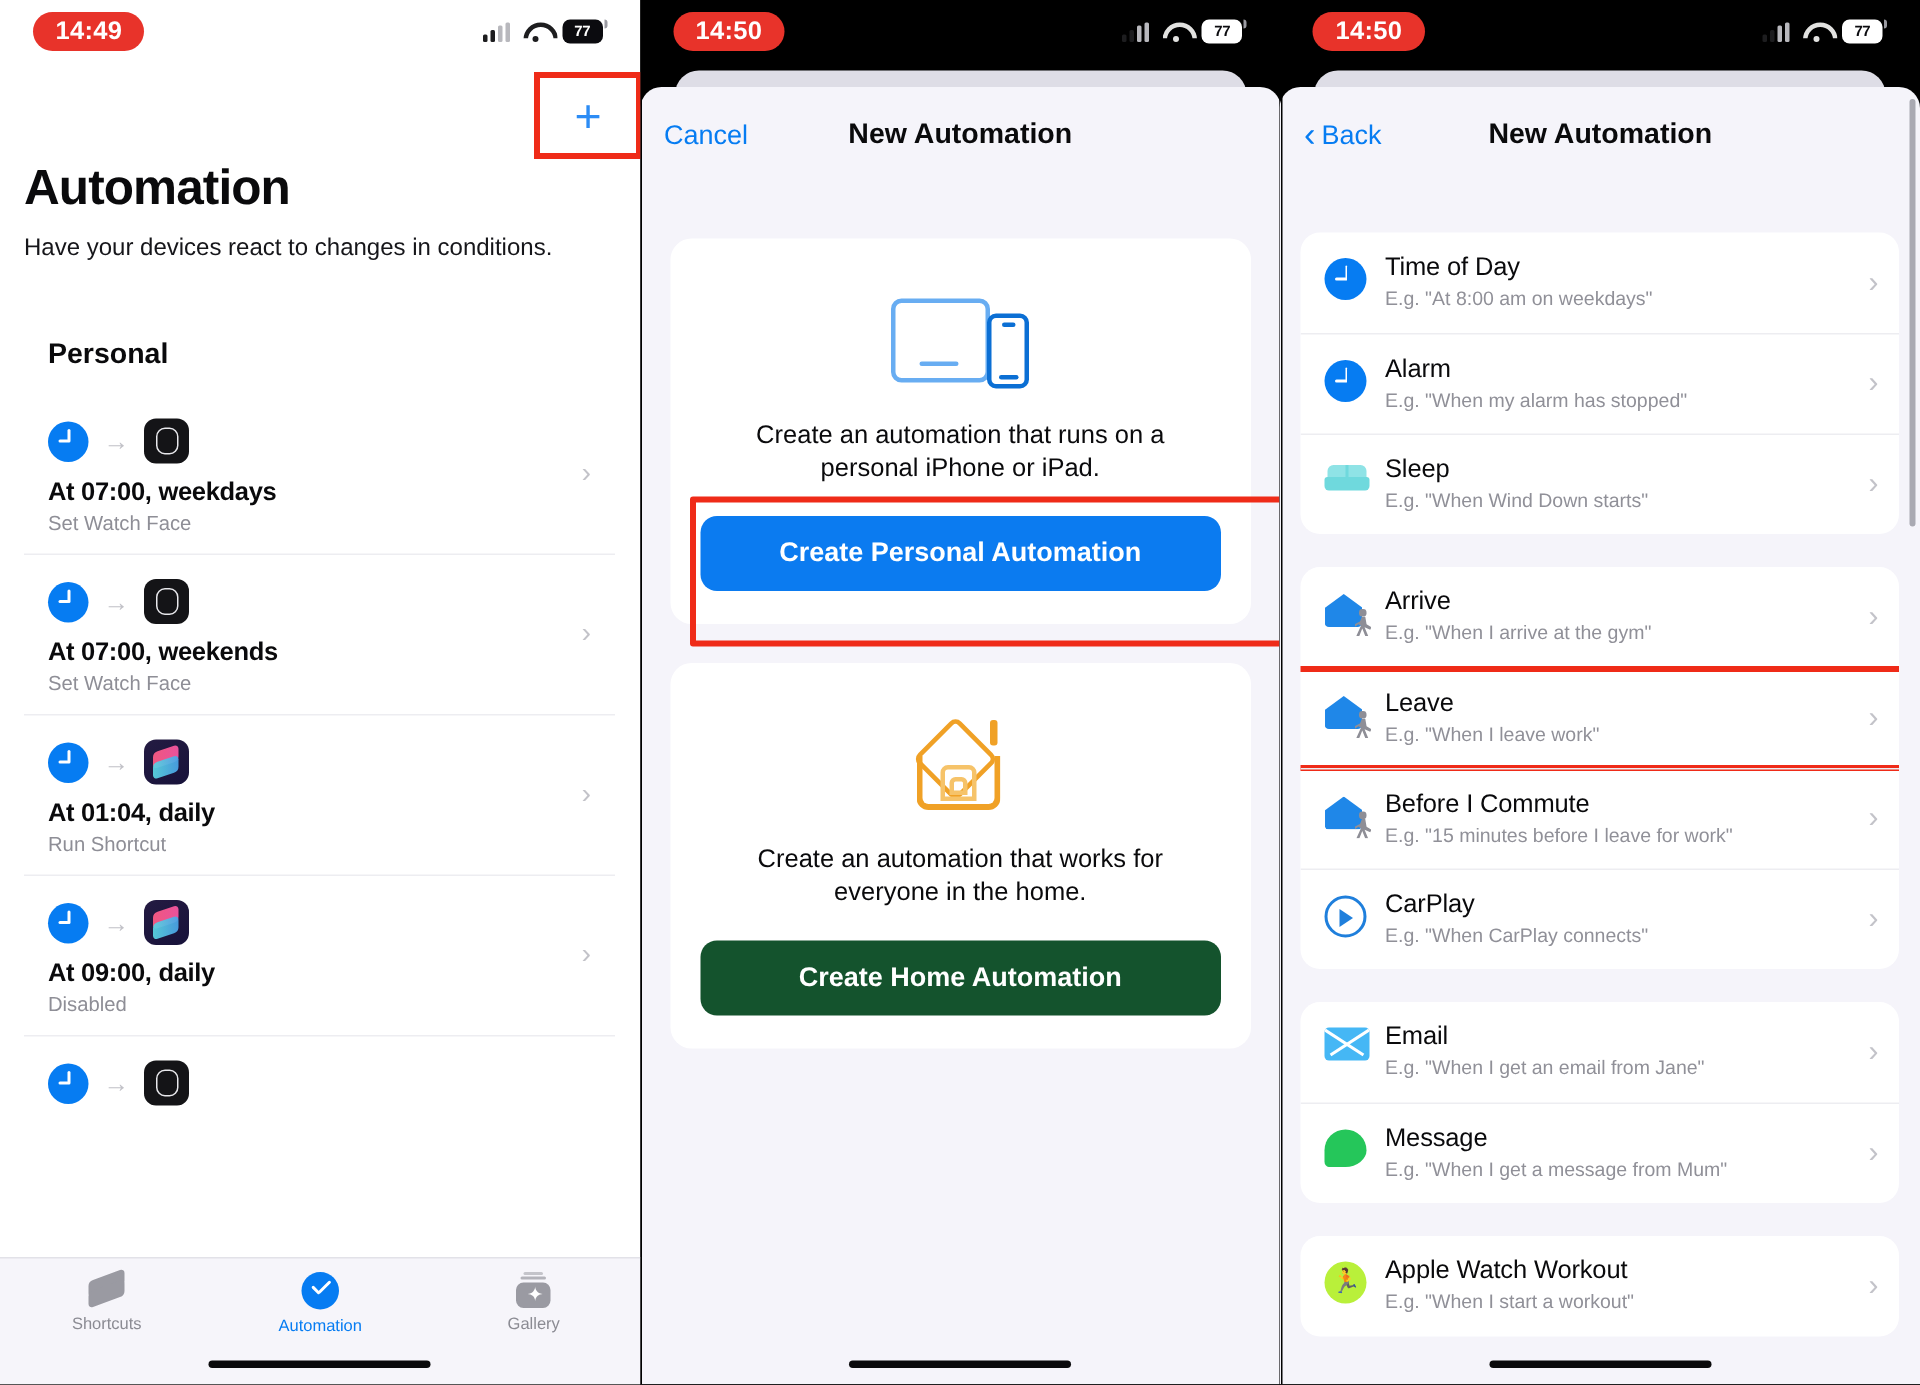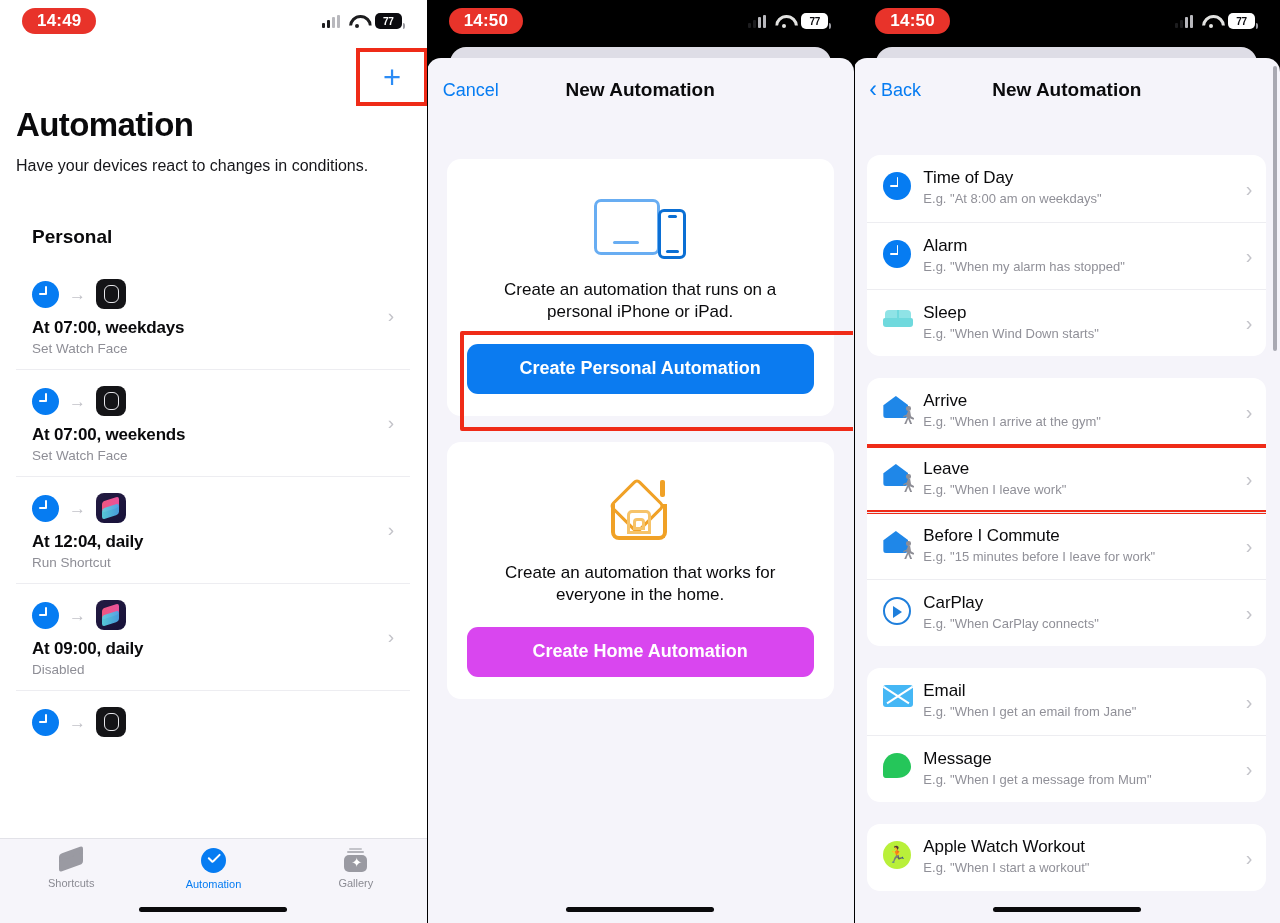--- a/index.html
+++ b/index.html
@@ -34,21 +34,21 @@
   .wifi { width: 17px; height: 13px; position: relative; }
   .wifi::before{
     content:""; position:absolute; left:0; top:0; width:17px; height:17px;
     border:3px solid #1d1d1f; border-radius:50%;
     clip-path: polygon(0 0,100% 0,100% 48%,0 48%);
   }
   .wifi::after{
     content:""; position:absolute; left:6.5px; top:9px; width:4px;height:4px;
     background:#1d1d1f; border-radius:50%;
   }
-  .batt { position: relative; width: 30px; height: 16px; display:flex; align-items:flex-end;}
+  .batt { position: relative; width: 30px; height: 16px; display:flex; align-items:flex-start;}
   .batt .shell{
     width:27px;height:16px;border-radius:5px;background:#0b0b0f;
     display:flex;align-items:center;justify-content:center;
   }
   .batt .shell span{ color:#fff; font-size:10px; font-weight:800; letter-spacing:-.3px;}
   .batt .tip{ width:2px;height:6px;background:#9a9aa1;border-radius:0 2px 2px 0; margin-left:1px;}
 
   
   .plus-btn {
     position: absolute; top: 52px; left: 360px; width: 64px; height: 50px;
@@ -118,21 +118,21 @@
   .nav-left .chev-back { font-size:23px; font-weight:400; line-height:1; margin-top:-2px;}
   .nav-title { width:100%; text-align:center; font-size:19px; font-weight:700; color:#0a0a0c;}
 
   
   .choice-card { margin:37px 20px 0; background:#fff; border-radius:14px; padding:26px 20px 22px; }
   .choice-art { height:82px; display:flex; align-items:center; justify-content:center; margin-bottom:12px;}
   .choice-text { text-align:center; font-size:17px; color:#0a0a0c; line-height:1.32; padding:0 6px;}
   .choice-btn { margin-top:20px; height:50px; border-radius:11px; display:flex; align-items:center; justify-content:center;
                 font-size:18px; font-weight:700; color:#fff; }
   .btn-blue { background:#0b7bf0; }
-  .btn-orange { background:#d946ef; }
+  .btn-orange { background:#14532d; }
   .hl-wrap-personal{ position:absolute; left:-7px; top:-13px; width:423px; height:100px; border:4px solid #ef2b18; border-radius:2px; pointer-events:none;}
 
   
   .dev-art { position:relative; width:92px; height:66px; }
   .dev-pad { position:absolute; left:0; top:6px; width:66px; height:56px; border:3.4px solid #68adf2; border-radius:7px;}
   .dev-pad-line{position:absolute;left:16px;bottom:8px;width:26px;height:3px;background:#68adf2;border-radius:2px;}
   .dev-phone{position:absolute;right:0;top:16px;width:28px;height:50px;border:3.4px solid #0b6fd4;border-radius:6px;background:#fff;}
   .dev-phone-top{position:absolute;left:7px;top:3px;width:9px;height:2.6px;background:#0b6fd4;border-radius:2px;}
   .dev-phone-bot{position:absolute;left:5px;bottom:3px;width:13px;height:3px;background:#0b6fd4;border-radius:2px;}
   
@@ -247,21 +247,21 @@
         <div class="auto-desc">Set Watch Face</div>
         <div class="auto-chev">›</div>
       </div>
 
       <div class="auto-row">
         <div class="auto-icons">
           <div class="ic-clock"></div>
           <div class="arrow-r">→</div>
           <div class="ic-app ic-shortcuts"></div>
         </div>
-        <div class="auto-name">At 12:04, daily</div>
+        <div class="auto-name">At 01:04, daily</div>
         <div class="auto-desc">Run Shortcut</div>
         <div class="auto-chev">›</div>
       </div>
 
       <div class="auto-row">
         <div class="auto-icons">
           <div class="ic-clock"></div>
           <div class="arrow-r">→</div>
           <div class="ic-app ic-shortcuts"></div>
         </div>

